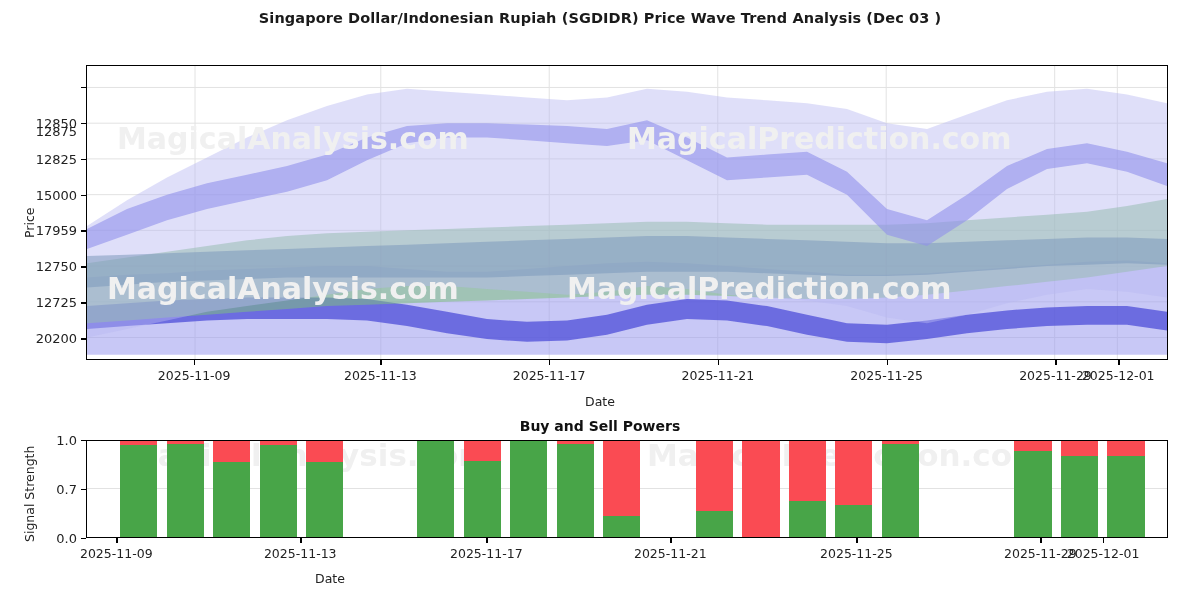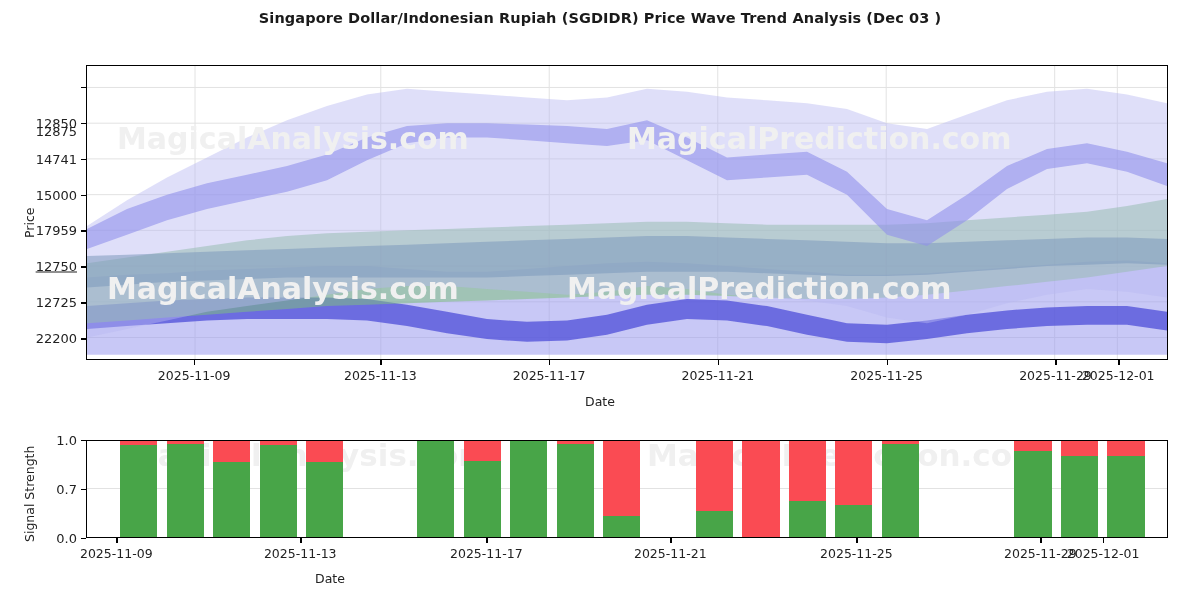--- a/index.html
+++ b/index.html
@@ -71,20 +71,21 @@
         <path d="M0.00,191.39 L40.07,189.95 L80.15,188.51 L120.22,187.07 L160.30,185.63 L200.37,184.20 L240.44,182.76 L280.52,181.32 L320.59,179.88 L360.67,178.44 L400.74,177.00 L440.81,175.56 L480.89,174.12 L520.96,172.68 L561.04,171.24 L601.11,171.24 L641.19,172.68 L681.26,174.12 L721.33,175.56 L761.41,177.00 L801.48,178.44 L841.56,178.44 L881.63,177.00 L921.70,175.56 L961.78,174.12 L1001.85,172.68 L1041.93,172.68 L1082.00,174.12 L1082.00,200.02 L1041.93,198.59 L1001.85,200.02 L961.78,201.46 L921.70,204.34 L881.63,207.22 L841.56,210.10 L801.48,211.54 L761.41,211.54 L721.33,210.10 L681.26,208.66 L641.19,207.22 L601.11,207.22 L561.04,207.22 L520.96,208.66 L480.89,210.10 L440.81,211.54 L400.74,212.98 L360.67,212.98 L320.59,212.98 L280.52,212.98 L240.44,212.98 L200.37,212.98 L160.30,214.41 L120.22,215.85 L80.15,217.29 L40.07,220.17 L0.00,223.05 Z" fill="#4d7f8f" fill-opacity="0.55" stroke="none"></path>
         <path d="M0.00,164.05 L40.07,143.90 L80.15,129.51 L120.22,118.00 L160.30,109.37 L200.37,100.73 L240.44,89.22 L280.52,71.95 L320.59,60.44 L360.67,57.56 L400.74,57.56 L440.81,59.00 L480.89,60.44 L520.96,63.32 L561.04,54.68 L601.11,71.95 L641.19,92.10 L681.26,89.22 L721.33,86.34 L761.41,106.49 L801.48,143.90 L841.56,155.41 L881.63,129.51 L921.70,100.73 L961.78,83.46 L1001.85,77.71 L1041.93,86.34 L1082.00,97.85 L1082.00,120.88 L1041.93,106.49 L1001.85,97.85 L961.78,103.61 L921.70,123.76 L881.63,155.41 L841.56,181.32 L801.48,169.80 L761.41,129.51 L721.33,109.37 L681.26,112.24 L641.19,115.12 L601.11,94.98 L561.04,74.83 L520.96,80.59 L480.89,77.71 L440.81,74.83 L400.74,71.95 L360.67,71.95 L320.59,77.71 L280.52,94.98 L240.44,115.12 L200.37,126.63 L160.30,135.27 L120.22,143.90 L80.15,155.41 L40.07,169.80 L0.00,184.20 Z" fill="#6f6fe6" fill-opacity="0.6" stroke="none"></path>
         <path d="M0.00,161.17 L40.07,135.27 L80.15,112.24 L120.22,92.10 L160.30,71.95 L200.37,54.68 L240.44,40.29 L280.52,28.78 L320.59,23.02 L360.67,25.90 L400.74,28.78 L440.81,31.66 L480.89,34.54 L520.96,31.66 L561.04,23.02 L601.11,25.90 L641.19,31.66 L681.26,34.54 L721.33,37.41 L761.41,43.17 L801.48,57.56 L841.56,63.32 L881.63,48.93 L921.70,34.54 L961.78,25.90 L1001.85,23.02 L1041.93,28.78 L1082.00,37.41 L1082.00,233.12 L1041.93,227.37 L1001.85,224.49 L961.78,230.24 L921.70,238.88 L881.63,250.39 L841.56,259.02 L801.48,253.27 L761.41,241.76 L721.33,236.00 L681.26,233.12 L641.19,230.24 L601.11,224.49 L561.04,221.61 L520.96,227.37 L480.89,230.24 L440.81,227.37 L400.74,224.49 L360.67,221.61 L320.59,221.61 L280.52,224.49 L240.44,230.24 L200.37,236.00 L160.30,241.76 L120.22,247.51 L80.15,256.15 L40.07,264.78 L0.00,273.41 Z" fill="#b8b8f2" fill-opacity="0.45" stroke="none"></path>
       </svg>
     <div class="wm" style="left:30px;top:55px;">MagicalAnalysis.com</div>
     <div class="wm" style="left:540px;top:55px;">MagicalPrediction.com</div>
     <div class="wm" style="left:20px;top:205px;">MagicalAnalysis.com</div>
     <div class="wm" style="left:480px;top:205px;">MagicalPrediction.com</div>
   </div>
 
+  <div id="sig-title">Buy and Sell Powers</div>
   <div id="sig-panel">
     <div class="wm" style="left:40px;top:-4px;font-size:31px;">MagicalAnalysis.com</div>
     <div class="wm" style="left:560px;top:-4px;font-size:31px;">MagicalPrediction.com</div>
     <div id="sig-plot">
         <div class="grid-h" style="bottom: 50%;"></div>
         <div class="bar" style="left: 3.075%; width: 3.45%; height: 100%;">
           <div class="buy" style="height: 96%; background: rgb(72, 165, 72);"></div>
           <div class="sell" style="height: 4%; bottom: 96%; background: rgb(250, 75, 83);"></div>
         </div>
         <div class="bar" style="left: 7.375%; width: 3.45%; height: 100%;">
@@ -153,31 +154,31 @@
         </div>
         <div class="bar" style="left: 94.475%; width: 3.45%; height: 100%;">
           <div class="buy" style="height: 84%; background: rgb(72, 165, 72);"></div>
           <div class="sell" style="height: 16%; bottom: 84%; background: rgb(250, 75, 83);"></div>
         </div>
       </div>
   </div>
 
   <div class="ylab-wrap" id="axes-layer">
       <div class="ytick-mark" style="left: 81px; top: 338.415px;"></div>
-      <div class="ytick-label" style="right: 1123px; top: 338.415px;">22200</div>
+      <div class="ytick-label" style="right: 1123px; top: 338.415px;">20200</div>
       <div class="ytick-mark" style="left: 81px; top: 302.439px;"></div>
       <div class="ytick-label" style="right: 1123px; top: 302.439px;">12725</div>
       <div class="ytick-mark" style="left: 81px; top: 266.463px;"></div>
-      <div class="ytick-label" style="right: 1123px; top: 266.463px; text-decoration: underline;">12750</div>
+      <div class="ytick-label" style="right: 1123px; top: 266.463px;">12750</div>
       <div class="ytick-mark" style="left: 81px; top: 230.488px;"></div>
       <div class="ytick-label" style="right: 1123px; top: 230.488px;">17959</div>
       <div class="ytick-mark" style="left: 81px; top: 194.512px;"></div>
       <div class="ytick-label" style="right: 1123px; top: 194.512px;">15000</div>
       <div class="ytick-mark" style="left: 81px; top: 158.537px;"></div>
-      <div class="ytick-label" style="right: 1123px; top: 158.537px;">14741</div>
+      <div class="ytick-label" style="right: 1123px; top: 158.537px;">12825</div>
       <div class="ytick-mark" style="left: 81px; top: 122.561px;"></div>
       <div class="ytick-label" style="right: 1123px; top: 122.561px; text-align: center;">12850</div>
       <div class="ytick-mark" style="left: 81px; top: 86.5854px;"></div>
       <div class="ytick-label" style="right: 1123px; top: 86.5854px; margin-top: 44px;">12875</div>
       <div class="xtick-mark" style="left: 194.2px; top: 360px;"></div>
       <div class="xtick-label" style="left: 194.2px; top: 368px;">2025-11-09</div>
       <div class="xtick-mark" style="left: 380.304px; top: 360px;"></div>
       <div class="xtick-label" style="left: 380.304px; top: 368px;">2025-11-13</div>
       <div class="xtick-mark" style="left: 549.096px; top: 360px;"></div>
       <div class="xtick-label" style="left: 549.096px; top: 368px;">2025-11-17</div>

